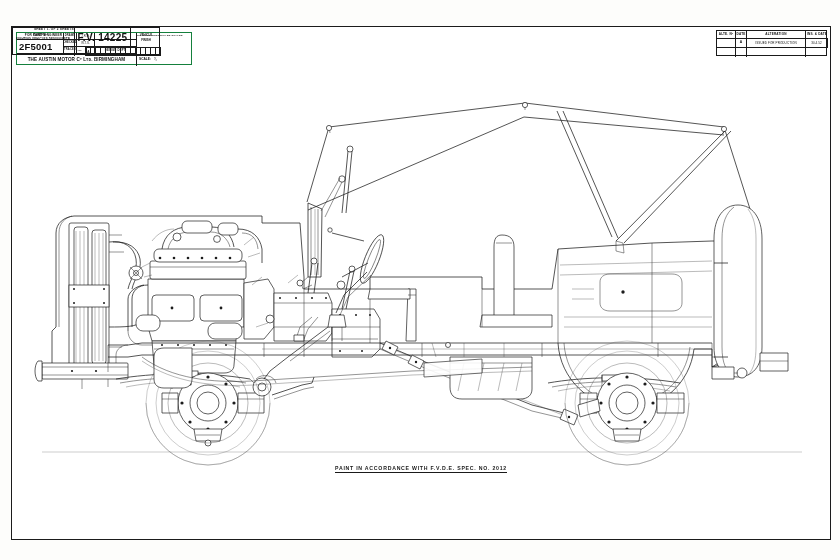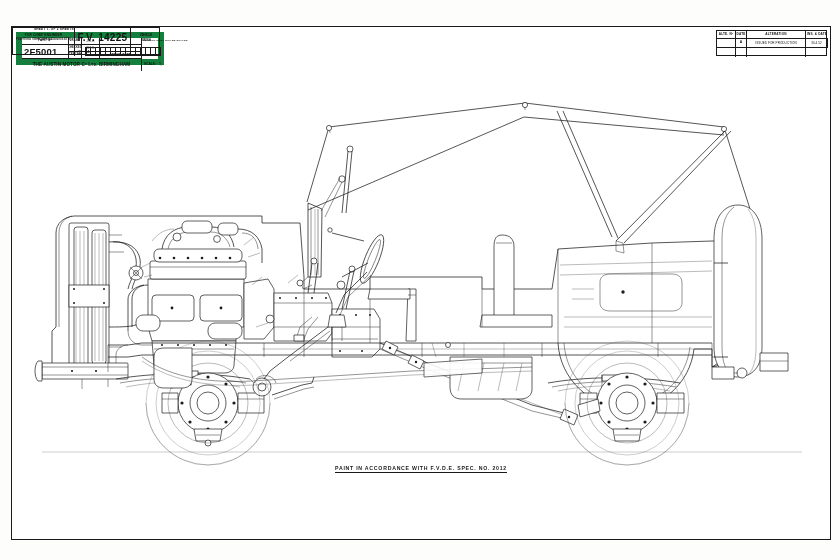--- a/index.html
+++ b/index.html
@@ -463,21 +463,21 @@
         <div class="cell" style="left:19px;top:17px;width:11px;height:9px;border-bottom:none;"></div>
         <div class="cell" style="left:30px;top:17px;width:59px;height:9px;border-bottom:none;"></div>
         <div class="cell nb-r" style="left:89px;top:17px;width:22px;height:9px;border-bottom:none;"></div>
       </div>
 
 
       <div id="ltb">
 
         <div style="position:absolute;left:22px;top:0px;font-size:3.1px;font-weight:700;letter-spacing:.25px;color:#111;">SHEET 1. OF  2 SHEETS.</div>
 
-        <div class="blk" style="left:4px;top:5px;width:148px;height:33px;border:6px solid #15803d;">
+        <div class="blk" style="left:4px;top:5px;width:176px;height:33px;border:1px solid #15803d;">
 
           <div class="cell hdr" style="left:0;top:0;width:47px;height:7px;">PART Nᵒ</div>
           <div class="cell hdr" style="left:47px;top:0;width:13px;height:7px;font-size:2.6px;">DRAWN</div>
           <div class="cell val" style="left:60px;top:0;width:18px;height:7px;font-size:2.8px;">J.R.H.</div>
           <div class="cell" style="left:78px;top:0;width:42px;height:7px;"></div>
           <div class="cell hdr nb-r" style="left:120px;top:0;width:46px;height:7px;font-size:2.5px;border-bottom:none;" style2="">DRAWING MUST NOT BE SCALED</div>
 
           <div class="cell" style="left:0;top:7px;width:47px;height:14px;font-size:9.5px;font-weight:700;letter-spacing:.2px;justify-content:flex-start;padding-left:2px;">2F5001</div>
           <div class="cell hdr" style="left:47px;top:7px;width:13px;height:7px;font-size:2.6px;">CHECKED</div>
           <div class="cell val" style="left:60px;top:7px;width:18px;height:7px;font-size:2.8px;">W.T.S.</div>

